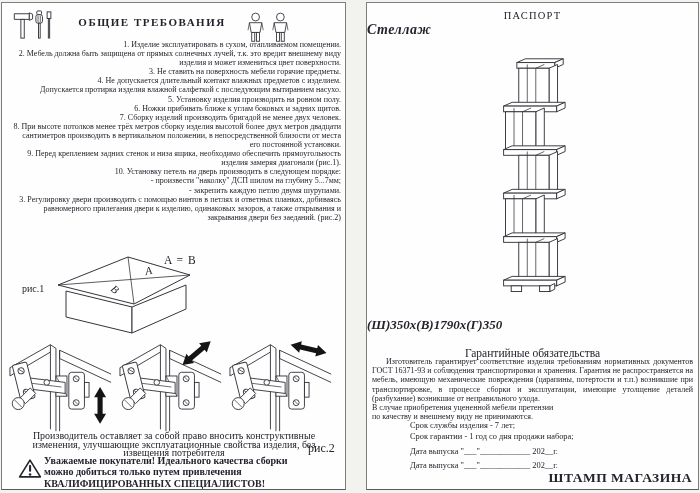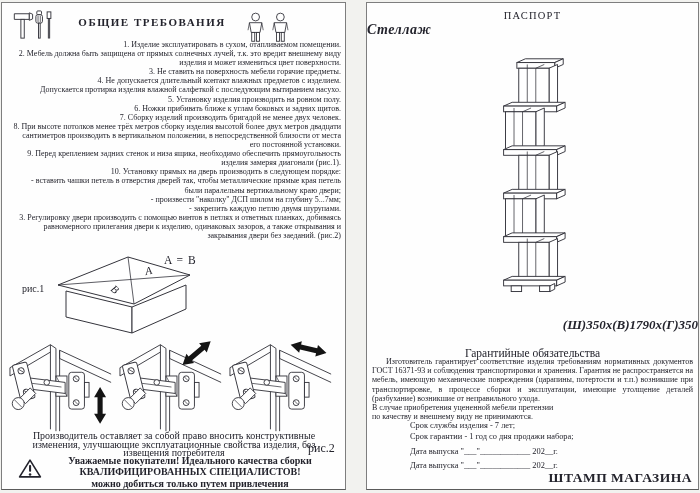--- a/index.html
+++ b/index.html
@@ -39,31 +39,31 @@
   #hinge2{left:116px;}
   #hinge3{left:226px;}
   .fig2-label{position:absolute;left:306px;top:390px;font-size:12px;margin-top:48px;}
 
   .disclaimer{
     position:absolute;left:22px;top:429px;width:300px;text-align:center;
     font-size:10px;line-height:8.6px;
   }
   .warn-tri{position:absolute;left:16px;top:455px;}
   .warning-text{
-    position:absolute;left:42px;top:452px;width:292px;text-align:center;
+    position:absolute;left:42px;top:452px;width:292px;
     font-weight:bold;font-size:10px;line-height:11.4px;
   }
 
   
   .rp-doc-title{position:absolute;top:7px;left:0;width:100%;text-align:center;
     font-size:10.5px;letter-spacing:1.2px;}
   .rp-product{position:absolute;top:19px;left:0;width:100%;text-align:left;
     font-size:14px;font-weight:bold;font-style:italic;letter-spacing:.5px;}
   .shelf-svg{position:absolute;left:130px;top:52px;}
-  .rp-dims{position:absolute;top:314px;left:0;width:100%;text-align:right;
+  .rp-dims{position:absolute;top:314px;left:0;width:100%;text-align:left;
     font-size:13px;font-weight:bold;font-style:italic;}
   .rp-warranty-title{position:absolute;top:344px;left:0;width:100%;text-align:center;
     font-size:11.5px;}
   .rp-flow{position:absolute;top:354px;left:5px;right:5px;font-size:8px;line-height:9.2px;}
   .rp-warranty-text{text-align:justify;text-indent:14px;}
   .rp-note{}
   .rp-line{margin-left:38px;font-size:8.4px;line-height:10.4px;}
   .rp-date{margin-left:38px;font-size:8.4px;}
   .rp-date1{margin-top:5px;}
   .rp-date2{margin-top:5px;}
@@ -146,22 +146,21 @@
     <div class="req-item"><span class="num">1.</span><span>Изделие эксплуатировать в сухом, отапливаемом помещении.</span></div>
     <div class="req-item"><span class="num">2.</span><span>Мебель должна быть защищена от прямых солнечных лучей, т.к. это вредит внешнему виду изделия и может измениться цвет поверхности.</span></div>
     <div class="req-item"><span class="num">3.</span><span>Не ставить на поверхность мебели горячие предметы.</span></div>
     <div class="req-item"><span class="num">4.</span><span>Не допускается длительный контакт влажных предметов с изделием.</span></div>
     <div class="req-cont">Допускается протирка изделия влажной салфеткой с последующим вытиранием насухо.</div>
     <div class="req-item"><span class="num">5.</span><span>Установку изделия производить на ровном полу.</span></div>
     <div class="req-item"><span class="num">6.</span><span>Ножки прибивать ближе к углам боковых и задних щитов.</span></div>
     <div class="req-item"><span class="num">7.</span><span>Сборку изделий производить бригадой не менее двух человек.</span></div>
     <div class="req-item"><span class="num">8.</span><span>При высоте потолков менее трёх метров сборку изделия высотой более двух метров двадцати сантиметров производить в вертикальном положении, в непосредственной близости от места его постоянной установки.</span></div>
     <div class="req-item"><span class="num">9.</span><span>Перед креплением задних стенок и низа ящика, необходимо обеспечить прямоугольность изделия замеряя диагонали (рис.1).</span></div>
-    <div class="req-item"><span class="num">10.</span><span>Установку прямых на дверь производить в следующем порядке:</span></div>
-    <div class="req-sub">- вставить чашки петель в отверстия дверей так, чтобы металлические прямые края петель были паралельны вертикальному краю двери;</div>
+    <div class="req-item"><span class="num">10.</span><span>Установку петель на дверь производить в следующем порядке:</span></div>
     <div class="req-sub">- произвести "наколку" ДСП шилом на глубину 5...7мм;</div>
     <div class="req-sub">- закрепить каждую петлю двумя шурупами.</div>
     <div class="req-item"><span class="num">3.</span><span>Регулировку двери производить с помощью винтов в петлях и ответных планках, добиваясь равномерного прилегания двери к изделию, одинаковых зазоров, а также открывания и закрывания двери без заеданий. (рис.2)</span></div>
   </div>
 
   <svg class="fig1-svg" width="150" height="90" viewBox="0 0 150 90">
     <polygon class="shp" points="16,44 82,60 82,86 16,70"></polygon>
     <polygon class="shp" points="82,60 136,38 136,62 82,86"></polygon>
     <polygon class="shp" points="8,38 78,10 140,28 84,57"></polygon>
     <line class="thin" x1="8" y1="38" x2="140" y2="28"></line>
@@ -188,22 +187,22 @@
 
   <div class="disclaimer">Производитель оставляет за собой право вносить конструктивные изменения, улучшающие эксплуатационные свойства изделия, без извещения потребителя</div>
 
   <svg class="warn-tri" width="24" height="21" viewBox="0 0 30 26">
     <polygon points="15,2.5 28,23.5 2,23.5" fill="#fff" stroke="#23232c" stroke-width="2" stroke-linejoin="round"></polygon>
     <rect x="13.8" y="8.5" width="2.6" height="8.5" rx="1" fill="#23232c"></rect>
     <circle cx="15.1" cy="20.6" r="1.6" fill="#23232c"></circle>
   </svg>
   <div class="warning-text">
     <div>Уважаемые покупатели! Идеального качества сборки</div>
+    <div>можно добиться только путем привлечения</div>
     <div>КВАЛИФИЦИРОВАННЫХ СПЕЦИАЛИСТОВ!</div>
-    <div>можно добиться только путем привлечения</div>
   </div>
 </div>
 
 <div class="page" id="right-page">
   <div class="rp-doc-title">ПАСПОРТ</div>
   <div class="rp-product">Стеллаж</div>
 
   <svg class="shelf-svg" width="70" height="246" viewBox="0 0 72 260">
 
     <polygon class="shp" points="20,8 29,4 69,4 60,8"></polygon>

